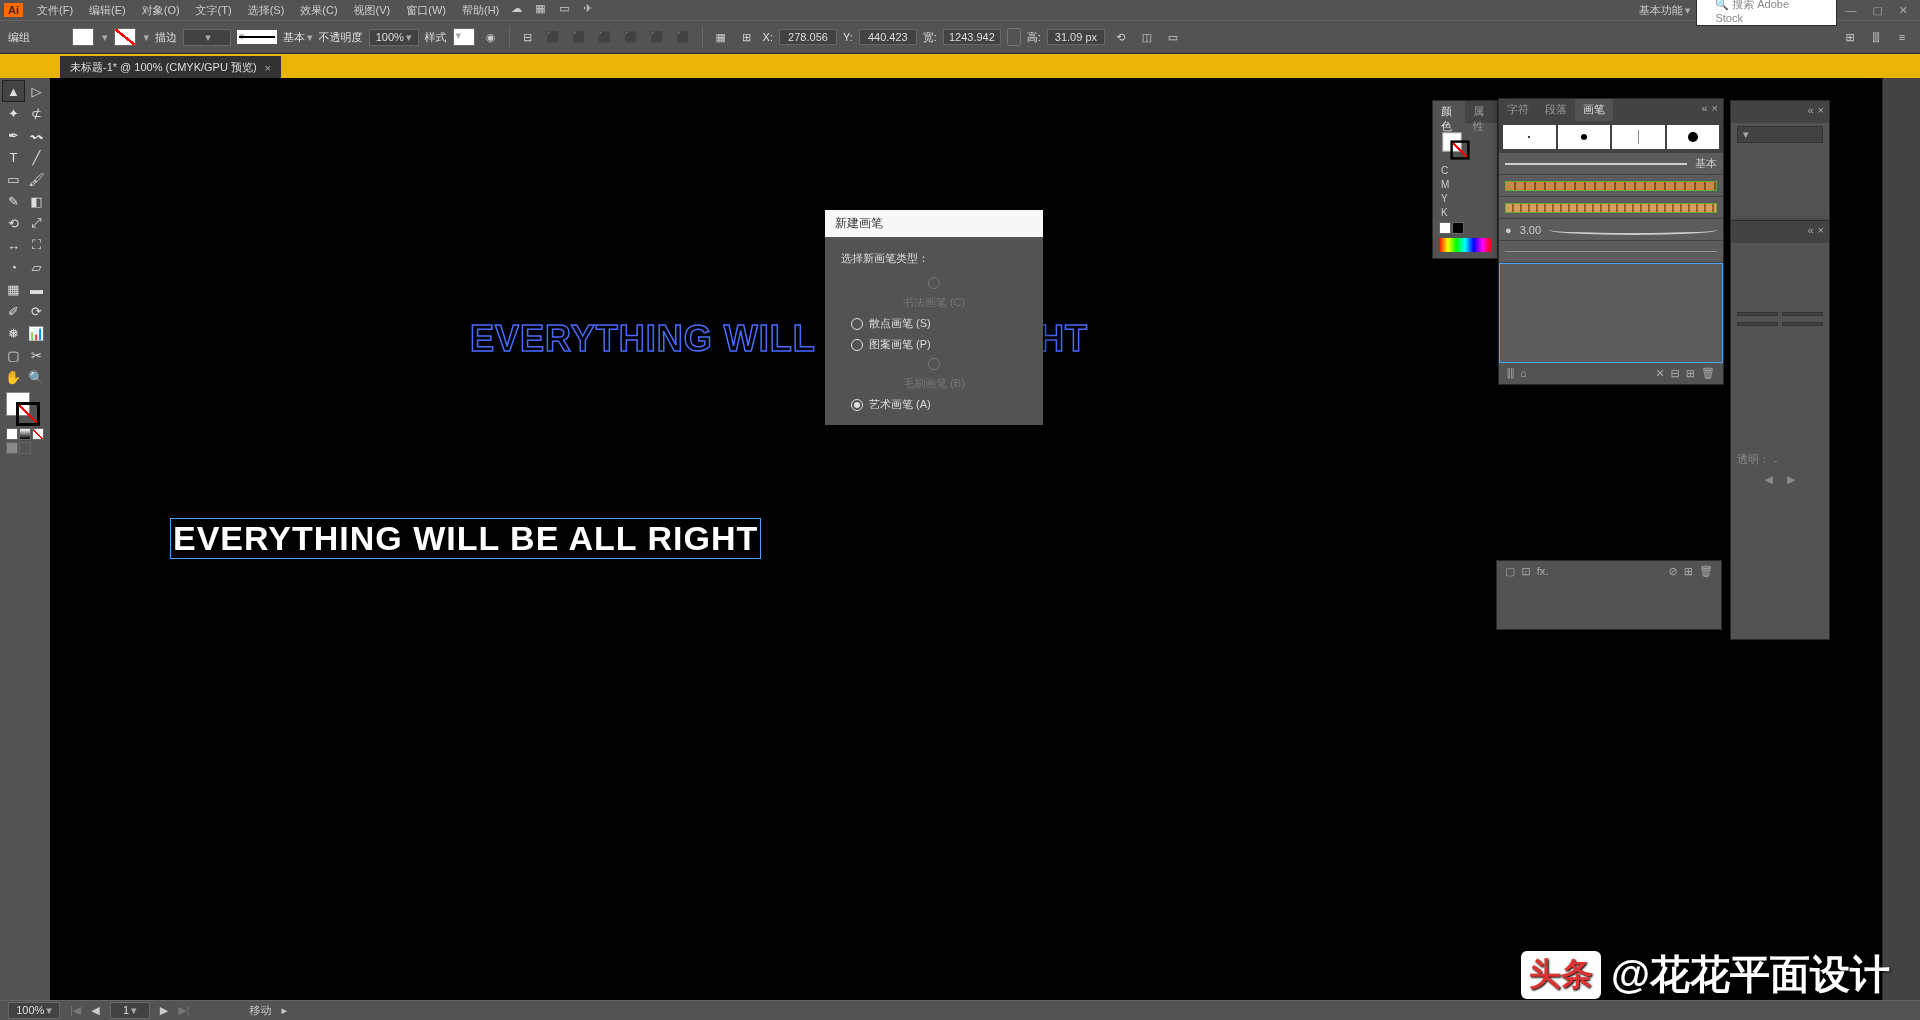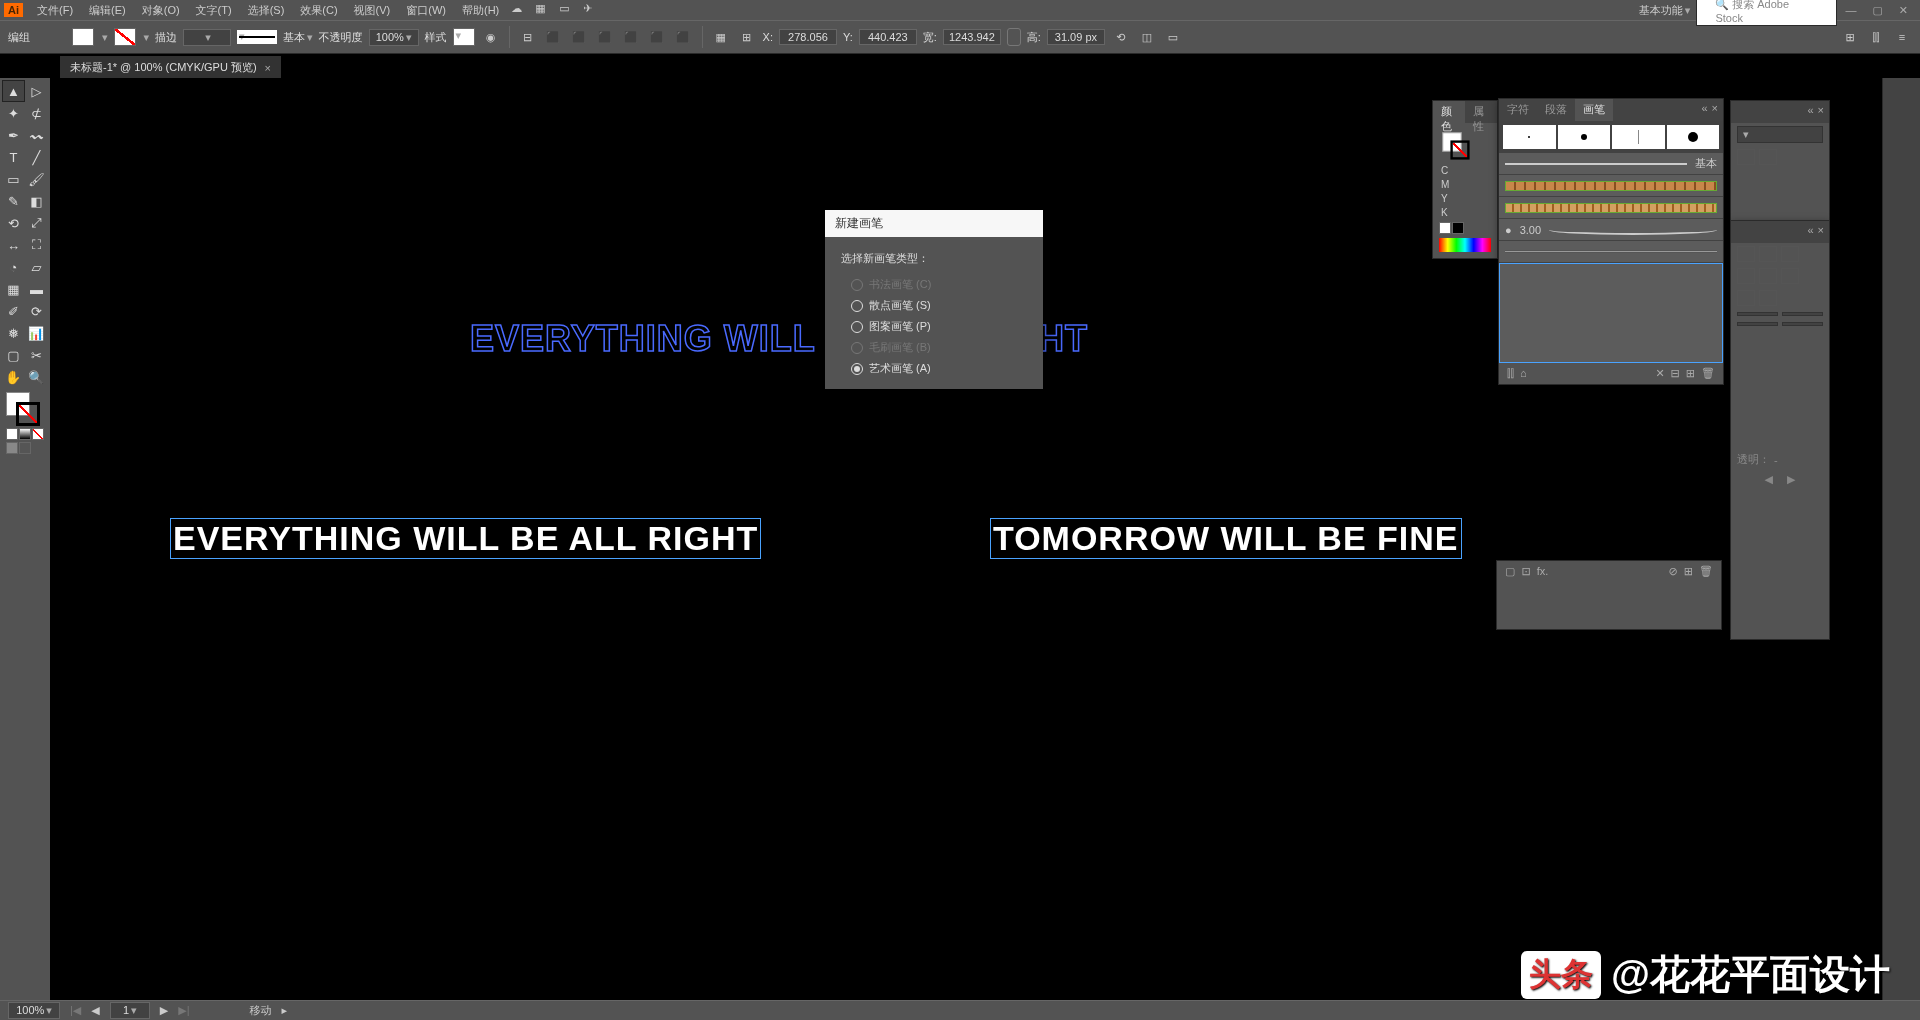--- a/index.html
+++ b/index.html
@@ -22,21 +22,21 @@
 .swatch.noswatch { background: linear-gradient(to top right, #fff 45%, red 45%, red 55%, #fff 55%); }
 .dropdown-arrow::after { content: "▾"; margin-left: 2px; color: #aaa; }
 .num-input { background: #424242; border: 1px solid #666; padding: 1px 4px; color: #ddd; width: 60px; text-align: center; }
 .num-input.wide { width: 58px; }
 .stroke-preview { width: 40px; height: 14px; background: #fff; position: relative; }
 .stroke-preview::before { content: ""; position: absolute; left: 2px; right: 2px; top: 6px; height: 2px; background: #000; }
 .ctrl-icon { width: 20px; height: 20px; display: inline-flex; align-items: center; justify-content: center; border: 1px solid transparent; }
 .ctrl-sep { width: 1px; height: 22px; background: #666; margin: 0 2px; }
 
 
-.tabbar { height: 28px; background: #000000; display: flex; align-items: center; padding-left: 60px; border-bottom: 1px solid #2a2a2a; }
+.tabbar { height: 28px; background: #eab308; display: flex; align-items: center; padding-left: 60px; border-bottom: 1px solid #2a2a2a; }
 .doc-tab { background: #323232; padding: 4px 10px; color: #ddd; display: flex; align-items: center; gap: 8px; }
 .doc-tab .close { color: #aaa; }
 
 
 .main { position: absolute; top: 78px; bottom: 20px; left: 0; right: 0; display: flex; }
 .toolbox { width: 50px; background: #535353; display: grid; grid-template-columns: 1fr 1fr; gap: 0; padding: 2px; align-content: start; }
 .tool { width: 23px; height: 22px; display: flex; align-items: center; justify-content: center; color: #ddd; font-size: 13px; border: 1px solid transparent; }
 .tool.sel { background: #444; border: 1px solid #222; }
 .color-picker { grid-column: 1 / 3; padding: 4px; }
 .cp-box { width: 34px; height: 34px; position: relative; }
@@ -51,21 +51,21 @@
 .art-solid { color: #fff; font-size: 34px; border: 1px solid #4aa3ff; padding: 0 2px; }
 
 .right-dock { width: 38px; background: #434343; border-left: 1px solid #2a2a2a; }
 
 
 .dialog { position: absolute; top: 210px; left: 825px; width: 218px; background: #535353; box-shadow: 0 4px 20px rgba(0,0,0,.5); z-index: 50; }
 .dialog-title { background: #f7f7f7; color: #333; padding: 5px 10px; font-size: 12px; }
 .dialog-body { padding: 14px 16px 10px; }
 .dialog-label { color: #ddd; margin-bottom: 8px; }
 .radio-row { display: flex; align-items: center; gap: 6px; padding: 3px 10px; color: #ddd; }
-.radio-row.disabled { color: #777; }
+.radio-row.disabled { color: #777; flex-direction: column; }
 .radio { width: 12px; height: 12px; border-radius: 50%; border: 1.5px solid currentColor; display: inline-block; position: relative; }
 .radio.checked::after { content: ""; position: absolute; inset: 2px; border-radius: 50%; background: currentColor; }
 .dialog-buttons { display: flex; gap: 12px; justify-content: center; padding: 12px 0 14px; }
 .dlg-btn { border: 1px solid #aaa; background: transparent; color: #ddd; padding: 3px 22px; border-radius: 12px; cursor: pointer; }
 
 
 .panel { position: absolute; background: #535353; border: 1px solid #2a2a2a; box-shadow: 0 2px 8px rgba(0,0,0,.4); font-size: 11px; z-index: 40; }
 .panel-tabs { display: flex; background: #434343; height: 22px; align-items: stretch; }
 .panel-tab { padding: 3px 8px; color: #999; }
 .panel-tab.active { background: #535353; color: #ddd; }
@@ -227,21 +227,20 @@
       <div class="mini-row">
         <div class="mini-sw" style="background:#888"></div>
         <div class="mini-sw" style="background:#555"></div>
       </div>
     </div>
   </div>
 
   <div class="canvas-area">
     <div class="art-text art-outline" style="top:240px; left:420px;">EVERYTHING WILL BE ALL RIGHT</div>
     <div class="art-text art-solid" style="top:440px; left:120px;">EVERYTHING WILL BE ALL RIGHT</div>
-    <div class="art-text art-solid" style="top:440px; left:940px;">TOMORROW WILL BE FINE</div>
   </div>
 
   <div class="right-dock"></div>
 </div>
 
 <div class="dialog">
   <div class="dialog-title">新建画笔</div>
   <div class="dialog-body">
     <div class="dialog-label">选择新画笔类型：</div>
     <div class="radio-row disabled">

